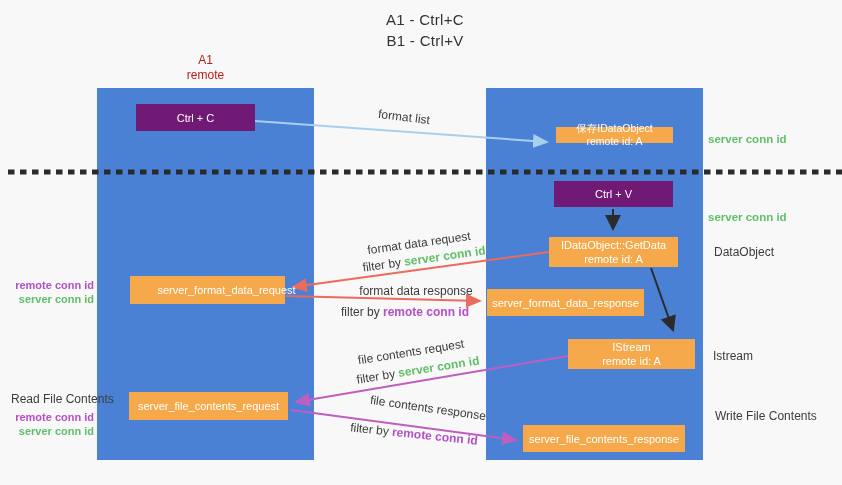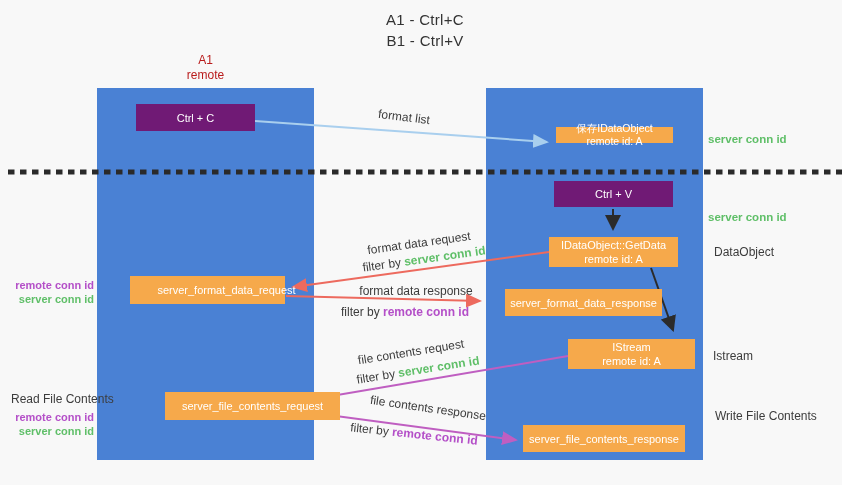--- a/index.html
+++ b/index.html
@@ -132,30 +132,30 @@
 
   <div class="abs node orange" style="left:549px; top:237px; width:129px; height:30px; font-size:11px; line-height:14px;">
     <span>IDataObject::GetData</span>
     <span>remote id: A</span>
   </div>
 
   <div class="abs node orange" style="left:130px; top:276px; width:155px; height:28px;padding-left:38px;">
     <span>server_format_data_request</span>
   </div>
 
-  <div class="abs node orange" style="left:505px; top:289px; width:157px; height:27px;text-align:center;">
+  <div class="abs node orange" style="left:487px; top:289px; width:157px; height:27px;text-align:center;">
     <span>server_format_data_response</span>
   </div>
 
   <div class="abs node orange" style="left:568px; top:339px; width:127px; height:30px; font-size:11px; line-height:14px;">
     <span>IStream</span>
     <span>remote id: A</span>
   </div>
 
-  <div class="abs node orange" style="left:129px; top:392px; width:175px; height:28px;margin-left:36px;">
+  <div class="abs node orange" style="left:129px; top:392px; width:159px; height:28px;">
     <span>server_file_contents_request</span>
   </div>
 
   <div class="abs node orange" style="left:523px; top:425px; width:162px; height:27px;justify-content:center;">
     <span>server_file_contents_response</span>
   </div>
 
   <div class="abs edge-label" style="left:404px; top:117px; transform: translate(-50%,-50%) rotate(7deg);">format list</div>
 
   <div class="abs edge-label" style="left:419px; top:243px; transform: translate(-50%,-50%) rotate(-8deg);">format data request</div>

